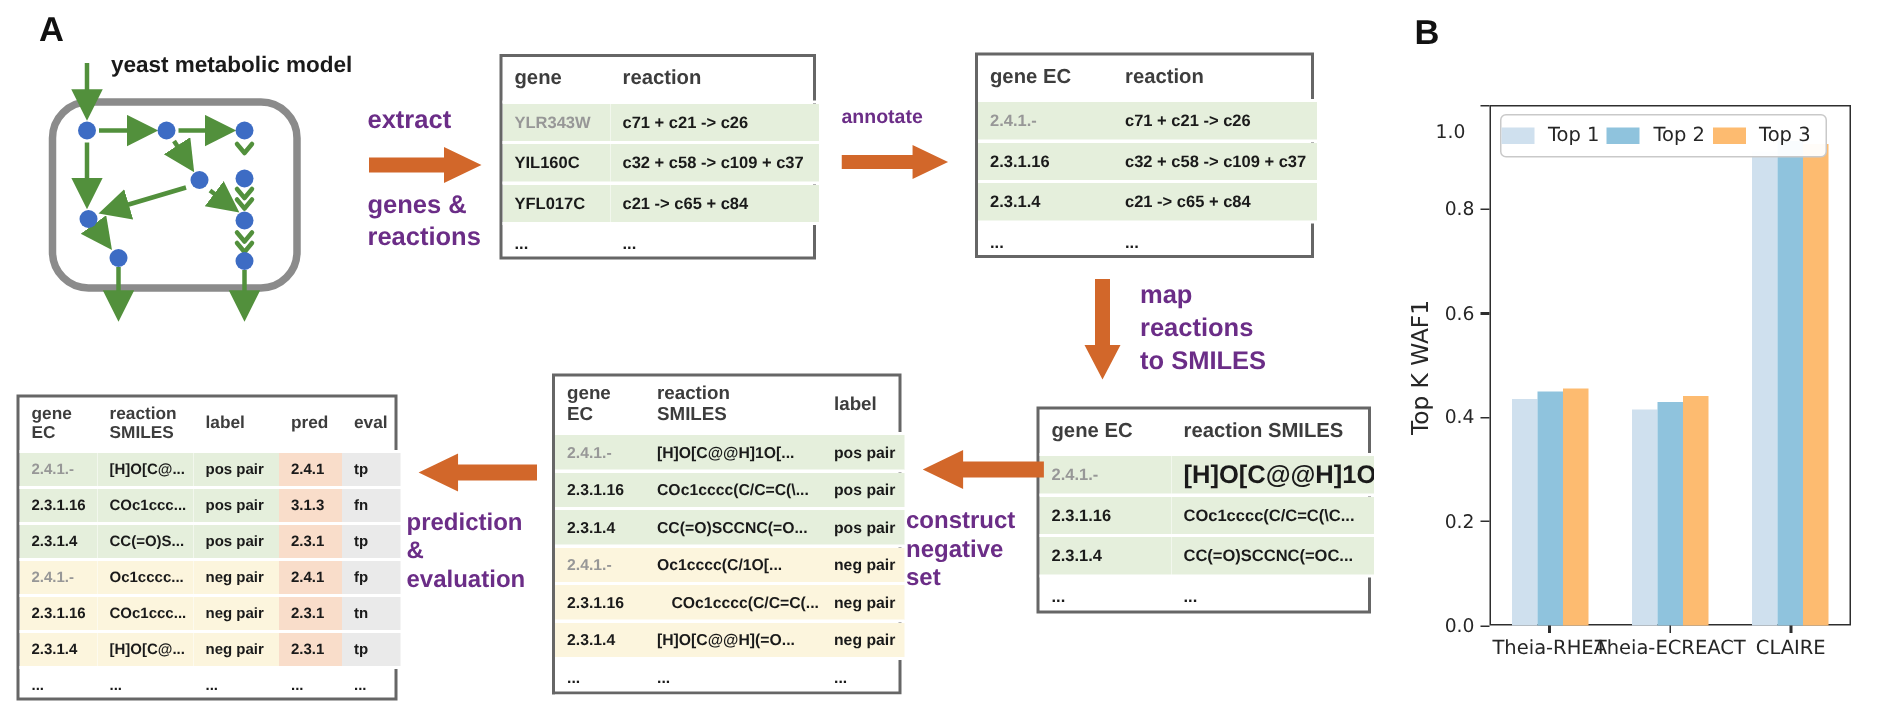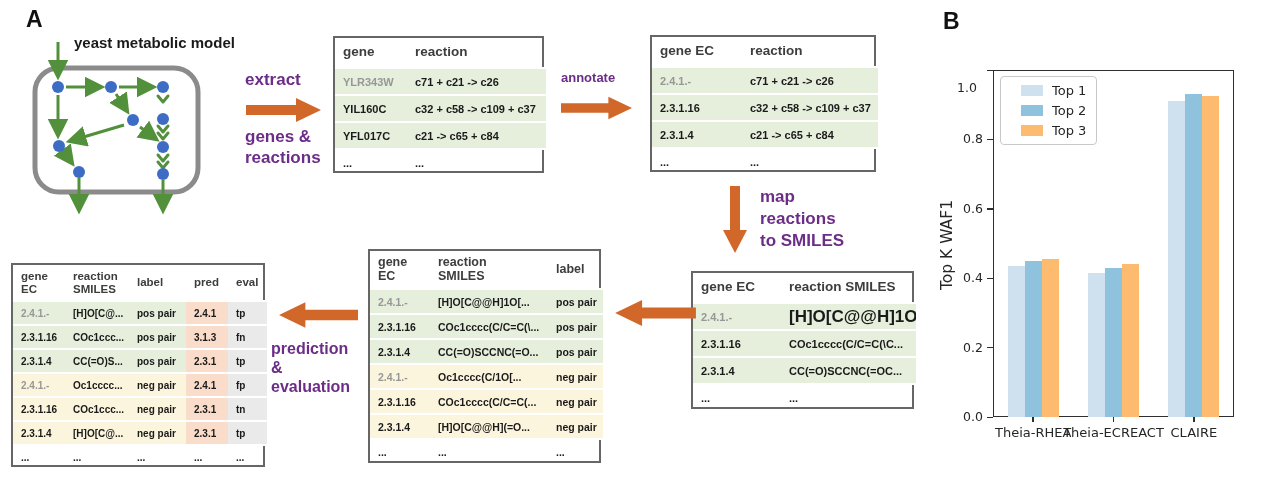--- a/index.html
+++ b/index.html
@@ -24,21 +24,21 @@
   td.neg{background:var(--creamrow);}
   td.salmon{background:var(--salmoncol);}
   td.grayc{background:var(--graycol);}
   td.muted{color:#979797;margin-top:30px;}
   
   .plotframe{position:absolute;border:1.6px solid #2e2e2e;box-sizing:border-box;background:#fff;}
   .bar{position:absolute;}
   .ticklabel{position:absolute;font-family:"DejaVu Sans",sans-serif;font-size:12.5px;color:#262626;}
   .tickmark{position:absolute;background:#2e2e2e;}
   .legend{position:absolute;border:1.2px solid #c9c9c9;border-radius:4px;background:rgba(255,255,255,.95);
-          padding:6px 10px 6px 20px;display:flex;flex-direction:column;gap:5px;}
+          padding:6px 10px 6px 0;display:flex;flex-direction:row;gap:5px;}
   .lrow{display:flex;align-items:center;gap:9px;}
   .lsw{width:22px;height:11px;display:inline-block;}
   .llab{font-family:"DejaVu Sans",sans-serif;font-size:13px;color:#262626;white-space:nowrap;}
   .ylabel{position:absolute;font-family:"DejaVu Sans",sans-serif;font-size:15.5px;color:#262626;
           width:140px;text-align:center;transform:rotate(-90deg);}
 </style>
 </head>
 <body>
 
 <div class="fig">
@@ -207,20 +207,25 @@
             <td style="font-size: 11px;">...</td>
             <td style="font-size: 11px;">...</td>
           </tr>
         </tbody>
       </table>
     </div>
 
   <svg class="abs" style="left:612px;top:299px;" width="86" height="28" viewBox="0 0 76 26">
     <path d="M76,8 H26 V1 L1,13 L26,25 V18 H76 Z" fill="#d2672a"></path>
   </svg>
+  <div class="steptext" style="left:604px;top:338px;font-size:16px;line-height:19px;">
+    <div>construct</div>
+    <div>negative</div>
+    <div>set</div>
+  </div>
 
   <div class="tbl" id="t4" style="left:368px;top:249px;width:233px;height:214px;">
       <table>
         <colgroup>
           <col style="width: 60px;">
           <col style="width: 118px;">
           <col style="width: 55px;">
         </colgroup>
         <thead>
           <tr style="height: 38px;">
@@ -247,21 +252,21 @@
             <td class="pos" style="font-size: 10.5px;">CC(=O)SCCNC(=O...</td>
             <td class="pos" style="font-size: 10.5px;">pos pair</td>
           </tr>
           <tr style="height: 25px;">
             <td class="neg muted" style="font-size: 10.5px;">2.4.1.-</td>
             <td class="neg" style="font-size: 10.5px;">Oc1cccc(C/1O[...</td>
             <td class="neg" style="font-size: 10.5px;">neg pair</td>
           </tr>
           <tr style="height: 25px;">
             <td class="neg" style="font-size: 10.5px;">2.3.1.16</td>
-            <td class="neg" style="font-size: 10.5px;">COc1cccc(C/C=C(...</td>
+            <td class="neg" style="font-size: 10.5px; text-align: right;">COc1cccc(C/C=C(...</td>
             <td class="neg" style="font-size: 10.5px;">neg pair</td>
           </tr>
           <tr style="height: 25px;">
             <td class="neg" style="font-size: 10.5px;">2.3.1.4</td>
             <td class="neg" style="font-size: 10.5px;">[H]O[C@@H](=O...</td>
             <td class="neg" style="font-size: 10.5px;">neg pair</td>
           </tr>
           <tr style="height: 25px;">
             <td style="font-size: 10.5px;">...</td>
             <td style="font-size: 10.5px;">...</td>

